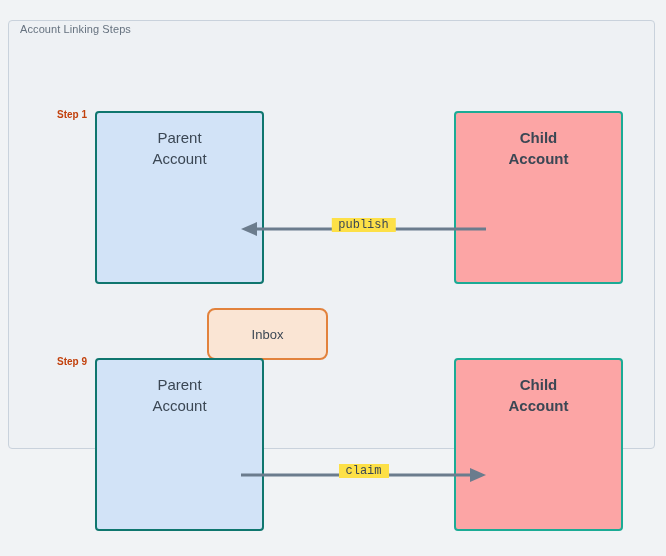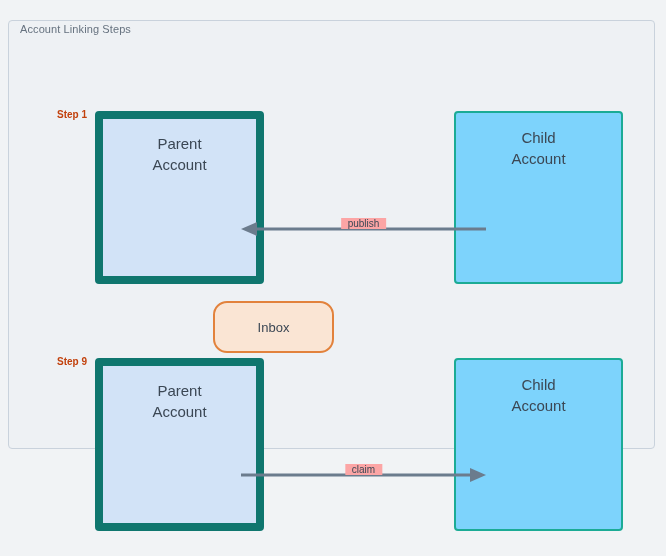--- a/index.html
+++ b/index.html
@@ -50,51 +50,53 @@
   #step-2-heading { left: 48px; top: 293px; }
 
   
   .account-box {
     position: absolute;
     box-sizing: border-box;
     border-radius: 4px;
   }
   .account-box.parent {
     background: #d2e3f7;
-    border: 8px solid #0f766e;
+    border: 2px solid #0f766e;
   }
   .account-box.child {
-    background: #7dd3fc;
+    background: #fca5a5;
     border: 2px solid #1bab95;
+    font-weight: bold;
   }
   .account-title {
     position: absolute;
     left: 0;
     right: 0;
     top: 14px;
     text-align: center;
     font-size: 15px;
     line-height: 21px;
     color: #3b4754;
     white-space: pre-line;
   }
 
   
   .inner-box {
     position: absolute;
     box-sizing: border-box;
-    border-radius: 14px;
+    border-radius: 8px;
     display: flex;
     align-items: center;
     justify-content: center;
     text-align: center;
     font-size: 13px;
     line-height: 17px;
     color: #3b4754;
     white-space: pre-line;
+    margin-top: 13px;
   }
   .inner-box.inbox {
     background: #fae5d4;
     border: 2px solid #e2823c;
   }
 
   
   #s1-parent { left: 86px;  top: 90px;  width: 169px; height: 173px; }
   #s1-child  { left: 445px; top: 90px;  width: 169px; height: 173px; }
   #s1-inbox      { left: 110px; top: 182px; width: 121px; height: 52px; }
@@ -111,25 +113,26 @@
     height: 40px;
   }
   #connector-publish { top: 188px; }
   #connector-claim   { top: 434px; text-align: right; }
   .connector svg { display: block; }
   .edge-label {
     position: absolute;
     top: 9px;
     left: 50%;
     transform: translateX(-50%);
-    background: #fca5a5;
+    background: #fde047;
     padding: 0 7px;
-    font-size: 10px;
+    font-size: 12px;
     color: #3b4754;
     white-space: nowrap;
+    font-family: Liberation Mono, monospace;
   }
 </style>
 </head>
 <body>
 
 <div id="diagram-frame">
 
   <span id="frame-caption">Account Linking Steps</span>
 
   <div class="step-heading" id="step-1-heading">Step 1</div>

